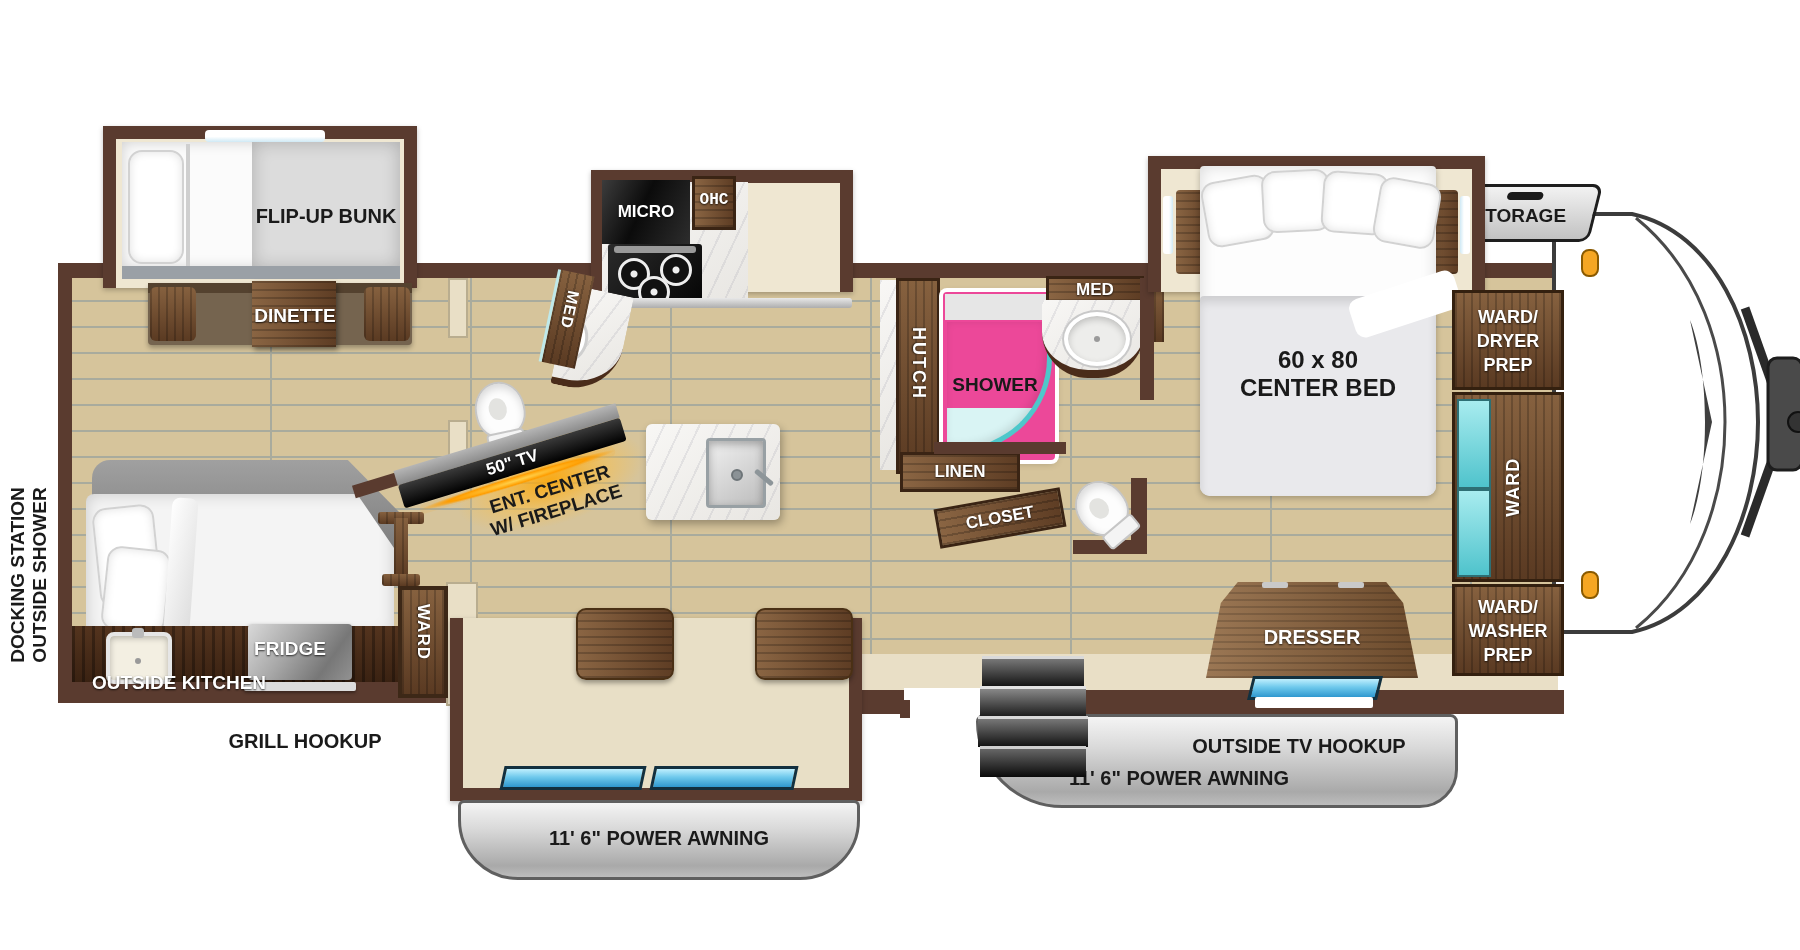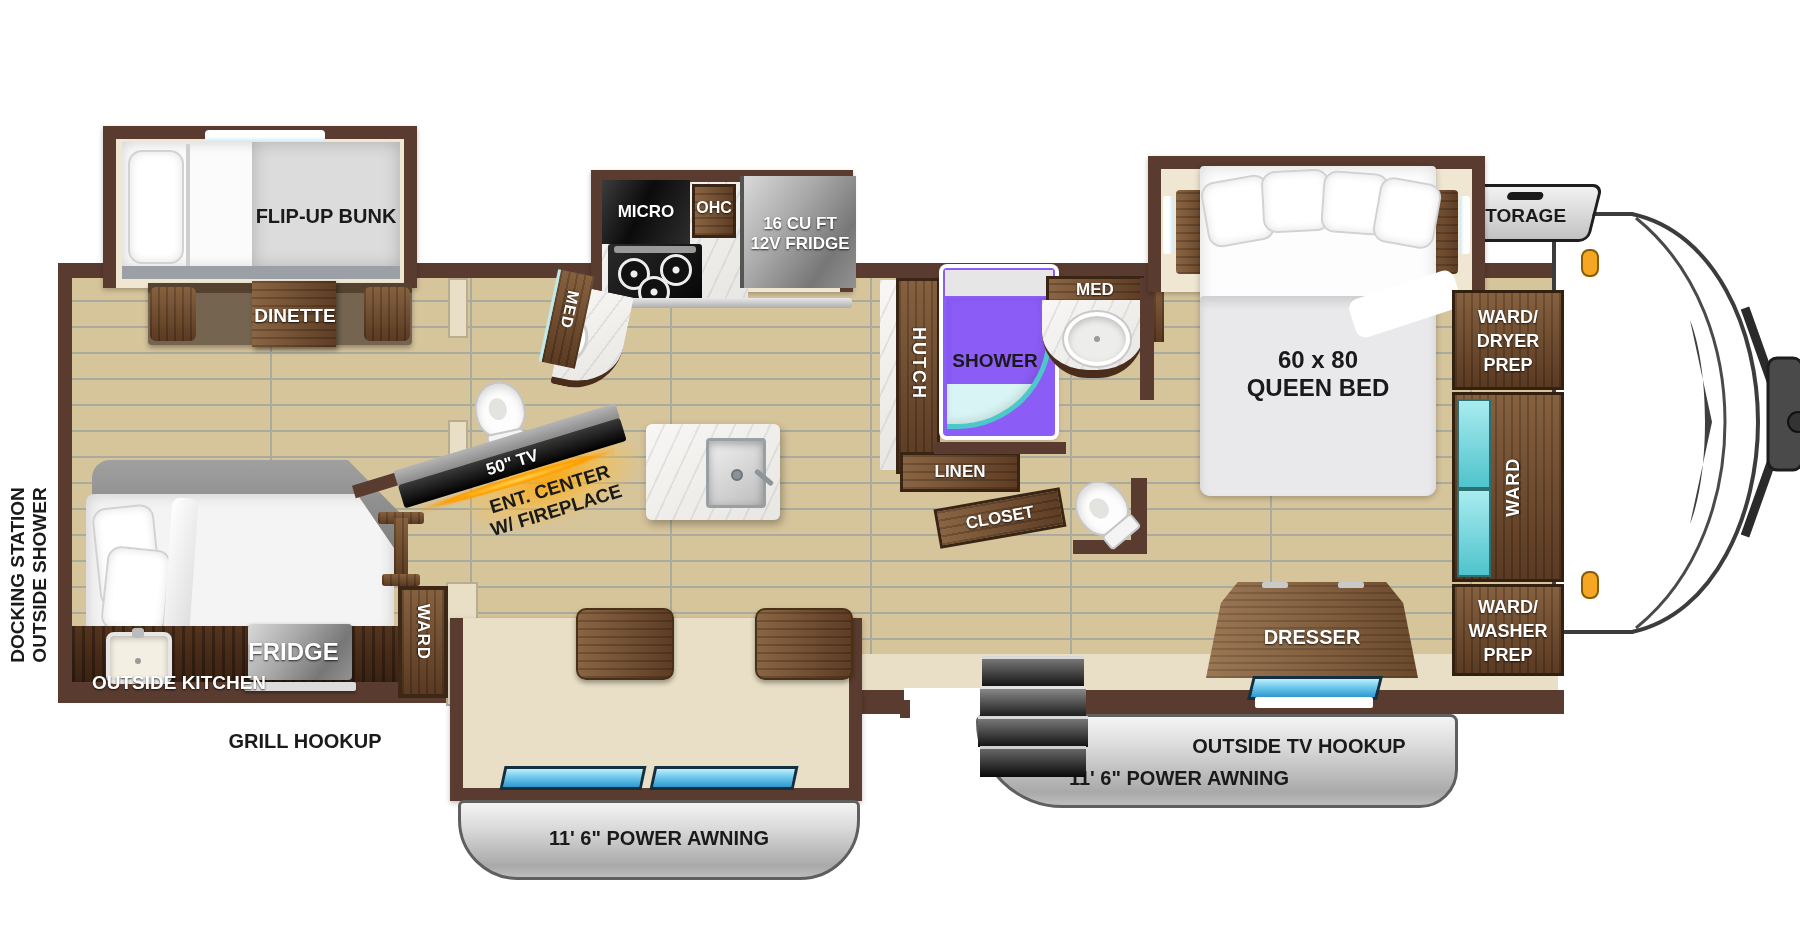--- a/index.html
+++ b/index.html
@@ -122,21 +122,21 @@
   <div class="abs wood" style="left:382px;top:574px;width:38px;height:12px;border-radius:3px;"></div>
 
   <div class="abs darkwood" style="left:72px;top:626px;width:370px;height:56px;"></div>
   <div class="abs" style="left:106px;top:632px;width:58px;height:44px;background:#f3efe2;border:4px solid #e6e6e6;
               border-radius:8px;box-shadow:inset 0 2px 6px rgba(0,0,0,.25);">
     <div class="abs" style="left:25px;top:22px;width:6px;height:6px;background:#999;border-radius:50%;"></div>
     <div class="abs" style="left:22px;top:-8px;width:12px;height:10px;background:#bbb;border-radius:3px;"></div>
   </div>
   <div class="abs gray-app" style="left:248px;top:624px;width:104px;height:56px;border-radius:4px;box-shadow:0 2px 4px rgba(0,0,0,.4);"></div>
   <div class="abs" style="left:244px;top:682px;width:112px;height:9px;background:#dcdcdc;border-radius:2px;box-shadow:0 2px 3px rgba(0,0,0,.35);"></div>
-  <div class="abs wlbl" style="left:248px;top:638px;width:84px;font-size:24px;">FRIDGE</div>
+  <div class="abs wlbl" style="left:248px;top:638px;width:84px;font-size:19px;">FRIDGE</div>
   <div class="abs wlbl" style="left:64px;top:672px;width:230px;font-size:19px;">OUTSIDE KITCHEN</div>
 
   <div class="abs beige" style="left:446px;top:582px;width:28px;height:120px;border:2px solid #b9ad8f;"></div>
   <div class="abs wood" style="left:398px;top:586px;width:50px;height:112px;border:4px solid #3d2817;box-sizing:border-box;">
     <div class="abs wlbl vtd" style="left:11px;top:14px;font-size:17px;letter-spacing:1px;">WARD</div>
   </div>
 
   <div class="abs lbl" style="left:165px;top:728px;width:280px;font-size:20px;line-height:26px;">
     <div>GRILL HOOKUP</div>
   </div>
@@ -145,28 +145,22 @@
   <div class="abs marble" style="left:602px;top:182px;width:146px;height:122px;"></div>
   <div class="abs" style="left:602px;top:180px;width:88px;height:64px;background:linear-gradient(115deg,#3c3c3c 0%,#0b0b0b 45%,#2d2d2d 100%);">
     <div class="abs wlbl" style="left:0;top:22px;width:88px;font-size:17px;">MICRO</div>
   </div>
   <div class="abs" style="left:608px;top:244px;width:94px;height:60px;background:linear-gradient(135deg,#2b2b2b,#050505);border-radius:3px;">
     <div class="abs" style="left:6px;top:2px;width:82px;height:7px;background:#9a9a9a;border-radius:3px;"></div>
     <div class="burner" style="left:10px;top:14px;"></div>
     <div class="burner" style="left:52px;top:10px;"></div>
     <div class="burner" style="left:30px;top:32px;"></div>
   </div>
-  <div class="abs woodh" style="left:692px;top:184px;width:44px;height:54px;border:3px solid #3a2414;box-sizing:border-box;">
+  <div class="abs woodh" style="left:692px;top:176px;width:44px;height:54px;border:3px solid #3a2414;box-sizing:border-box;font-family:Liberation Mono, monospace;">
     <div class="abs wlbl" style="left:0;top:12px;width:38px;font-size:16px;">OHC</div>
-  </div>
-  <div class="abs gray-app" style="left:740px;top:176px;width:112px;height:112px;border-left:4px solid #555;">
-    <div class="abs wlbl" style="left:0;top:38px;width:112px;font-size:17px;">
-      <div>16 CU FT</div>
-      <div>12V FRIDGE</div>
-    </div>
   </div>
   <div class="abs" style="left:606px;top:298px;width:246px;height:10px;background:linear-gradient(180deg,#e8e8e8,#adadad);border-radius:3px;"></div>
 
   <div class="abs beige" style="left:448px;top:278px;width:16px;height:56px;border:2px solid #b9ad8f;"></div>
   <div class="abs beige" style="left:448px;top:420px;width:16px;height:52px;border:2px solid #b9ad8f;"></div>
   <div class="abs marble" style="left:560px;top:290px;width:64px;height:94px;transform:rotate(12deg);
               border-radius:0 0 50px 4px;border-bottom:7px solid #4a2c1a;"></div>
   <div class="abs" style="left:552px;top:316px;width:30px;height:40px;background:#fff;border:3px solid #cfcfcf;border-radius:50%;transform:rotate(12deg);"></div>
   <div class="abs wood" style="left:548px;top:272px;width:34px;height:94px;transform:rotate(12deg);border-left:3px solid #bfe9ea;">
     <div class="abs wlbl vtd" style="left:7px;top:18px;font-size:16px;letter-spacing:1px;">MED</div>
@@ -199,21 +193,21 @@
       <div class="abs" style="left:22px;top:28px;width:8px;height:8px;background:#8b9296;border-radius:50%;border:2px solid #6d7478;"></div>
       <div class="abs" style="left:44px;top:34px;width:22px;height:5px;background:#8d9599;transform:rotate(40deg);border-radius:2px;"></div>
     </div>
   </div>
 
   <div class="abs marble" style="left:880px;top:280px;width:20px;height:190px;"></div>
   <div class="abs wood" style="left:896px;top:278px;width:44px;height:196px;border:3px solid #3a2414;box-sizing:border-box;">
     <div class="abs wlbl vtd" style="left:9px;top:46px;font-size:18px;letter-spacing:2px;">HUTCH</div>
   </div>
 
-  <div class="abs" style="left:943px;top:268px;width:112px;height:168px;background:#8b5cf6;border-radius:4px;
+  <div class="abs" style="left:943px;top:292px;width:112px;height:168px;background:#ec4899;border-radius:4px;
               box-shadow:0 0 0 4px #fff,0 2px 8px rgba(0,0,0,.3);">
     <div class="abs" style="left:2px;top:2px;width:108px;height:26px;background:#e6e6e6;"></div>
     <div class="abs" style="left:4px;top:30px;width:100px;height:126px;border-right:5px solid #4ec7ca;border-bottom:5px solid #4ec7ca;
                 border-bottom-right-radius:95px;background:linear-gradient(180deg,rgba(0,0,0,0) 68%,#d9f4f4 68%);
                 box-shadow:inset -2px -2px 10px rgba(0,0,0,.12);"></div>
     <div class="abs lbl" style="left:0;top:82px;width:104px;font-size:19px;">SHOWER</div>
   </div>
 
   <div class="abs woodh" style="left:1046px;top:276px;width:98px;height:28px;border:3px solid #3a2414;box-sizing:border-box;">
     <div class="abs wlbl" style="left:0;top:1px;width:92px;font-size:17px;">MED</div>
@@ -254,21 +248,21 @@
               box-shadow:inset 0 0 16px rgba(0,0,0,.15),0 2px 6px rgba(0,0,0,.25);">
     <div class="pillow abs" style="left:4px;top:12px;width:64px;height:62px;transform:rotate(-10deg);"></div>
     <div class="pillow abs" style="left:62px;top:4px;width:64px;height:58px;transform:rotate(-3deg);"></div>
     <div class="pillow abs" style="left:122px;top:6px;width:62px;height:58px;transform:rotate(4deg);"></div>
     <div class="pillow abs" style="left:176px;top:14px;width:58px;height:62px;transform:rotate(10deg);"></div>
     <div class="abs" style="left:0;top:130px;width:236px;height:200px;background:#e9e9ec;border-radius:4px 4px 10px 10px;
                 box-shadow:inset 0 6px 10px rgba(0,0,0,.12);"></div>
     <div class="abs" style="left:150px;top:118px;width:110px;height:40px;background:#fff;transform:rotate(-18deg);border-radius:10px;"></div>
     <div class="abs lbl" style="left:18px;top:180px;width:200px;font-size:24px;">
       <div>60 x 80</div>
-      <div>QUEEN BED</div>
+      <div>CENTER BED</div>
     </div>
   </div>
 
   <div class="abs wood" style="left:1452px;top:290px;width:112px;height:100px;border:3px solid #34200f;box-sizing:border-box;">
     <div class="abs wlbl" style="left:0;top:12px;width:106px;font-size:18px;line-height:24px;">
       <div>WARD/</div>
       <div>DRYER</div>
       <div>PREP</div>
     </div>
   </div>

